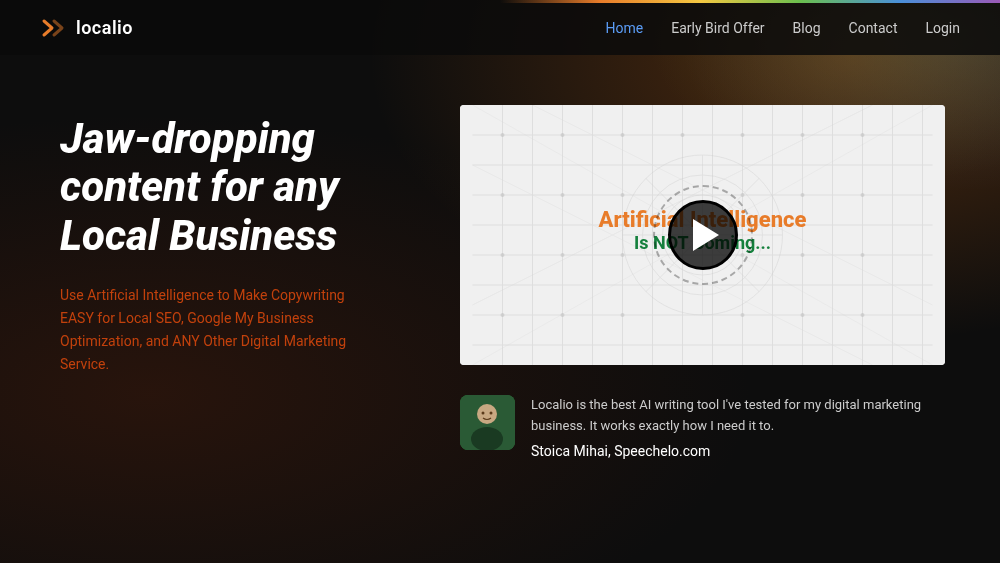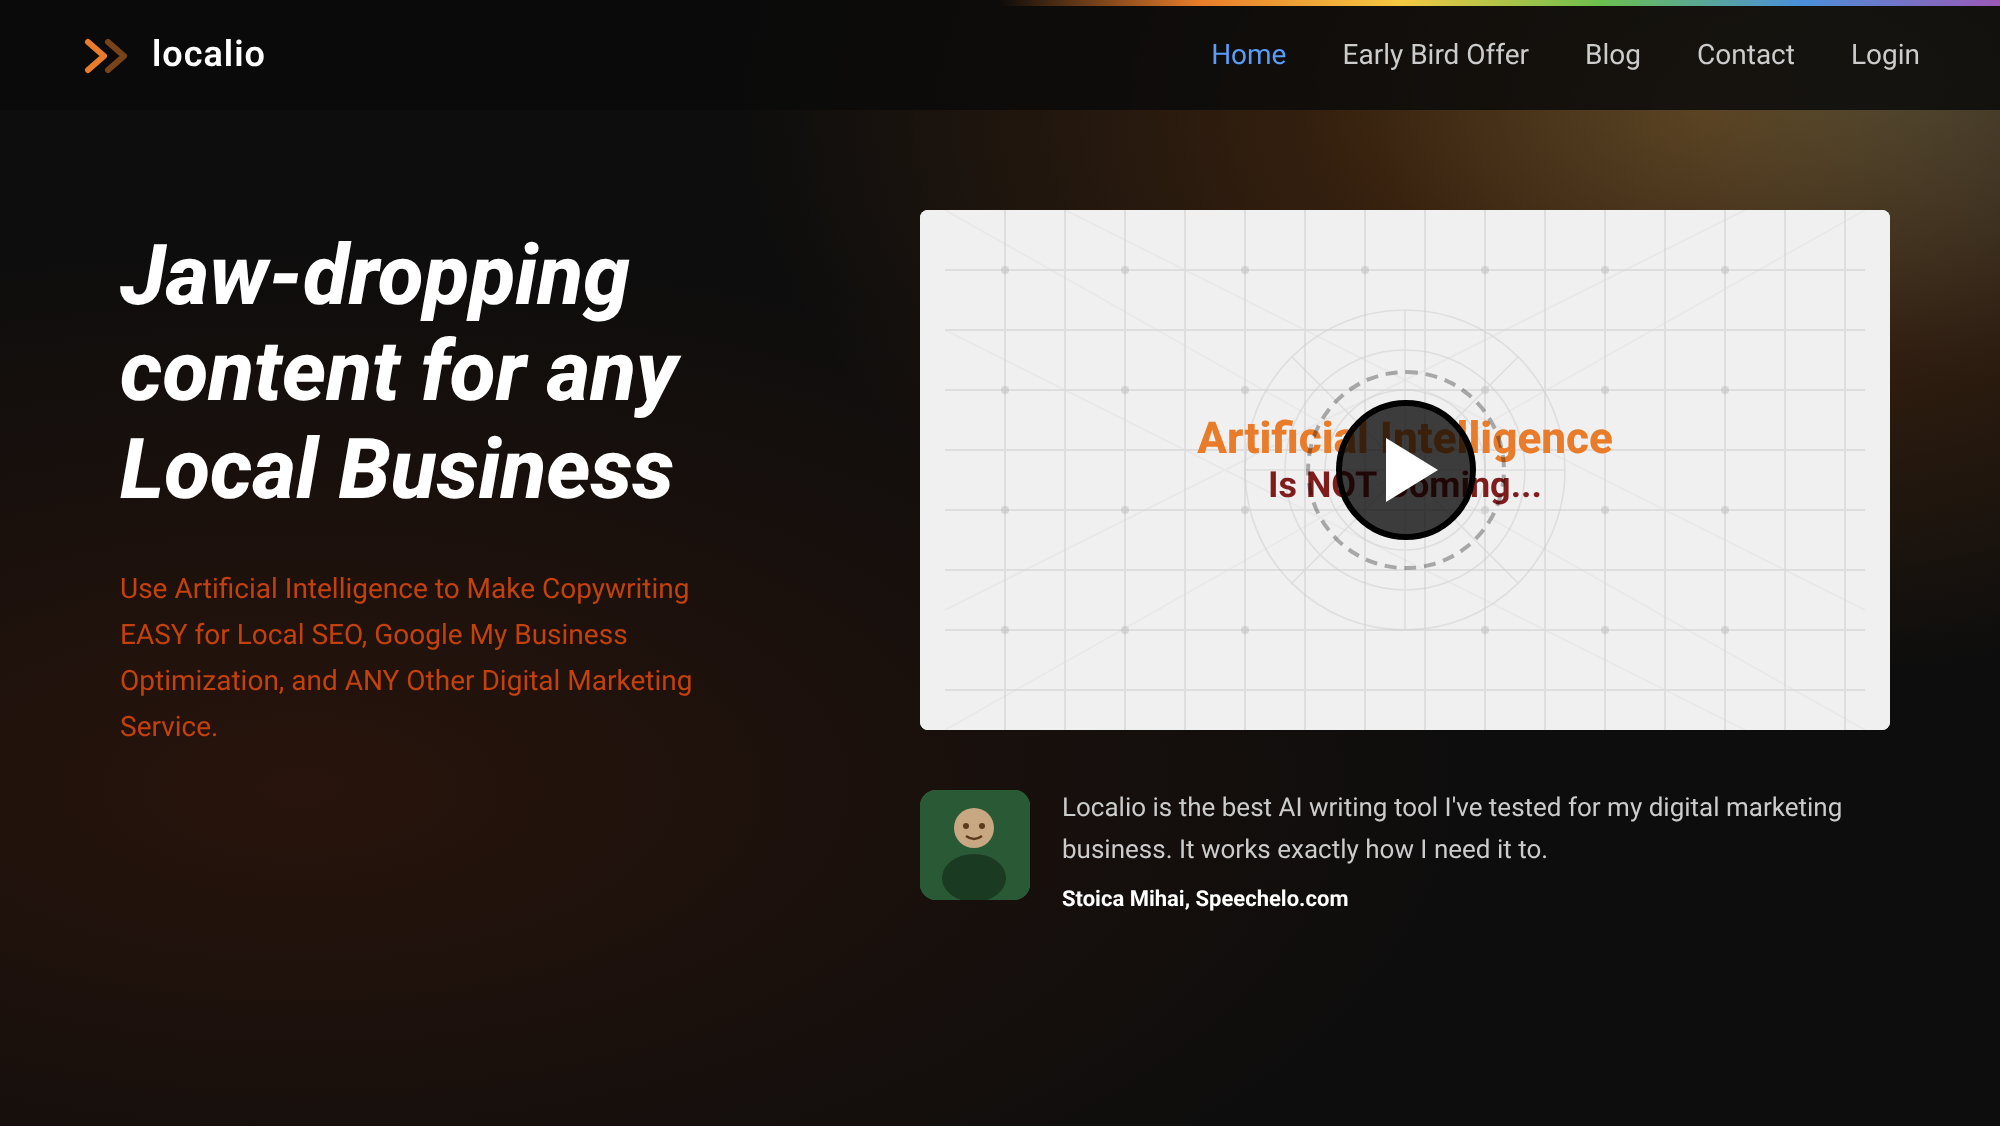--- a/index.html
+++ b/index.html
@@ -153,21 +153,21 @@
     .video-title-line1 {
       font-size: 22px;
       font-weight: 800;
       color: #e87c2a;
       white-space: nowrap;
     }
 
     .video-title-line2 {
       font-size: 18px;
       font-weight: 700;
-      color: #7f1d1d;
+      color: #15803d;
       white-space: nowrap;
     }
 
     .play-button {
       position: absolute;
       top: 50%;
       left: 50%;
       transform: translate(-50%, -50%);
       width: 70px;
       height: 70px;
@@ -231,22 +231,22 @@
     }
 
     .testimonial-quote {
       font-size: 13px;
       color: #cccccc;
       line-height: 1.6;
       margin-bottom: 6px;
     }
 
     .testimonial-author {
-      font-size: 11px;
-      font-weight: 700;
+      font-size: 14px;
+      font-weight: 400;
       color: #ffffff;
     }
   </style>
 </head>
 <body>
 
 <div class="bg-overlay"></div>
 <div class="top-bar"></div>
 
 <nav>

